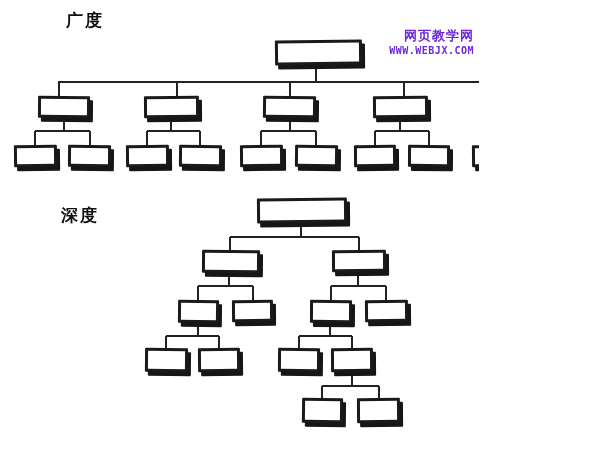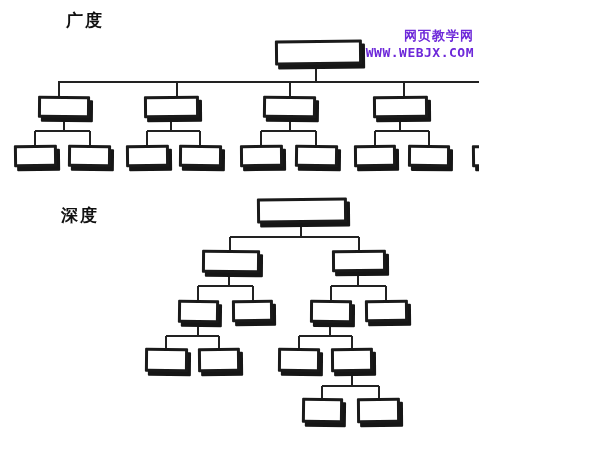--- a/index.html
+++ b/index.html
@@ -30,21 +30,21 @@
     line-height: 1.25;
     margin-top: 21px;
   }
   .wm-cn {
     font-size: 13px;
     font-weight: 700;
     font-family: "DejaVu Sans", "Liberation Sans", sans-serif;
     letter-spacing: 1px;
   }
   .wm-url {
-    font-size: 13px;
+    font-size: 10px;
     font-weight: 700;
     font-family: "DejaVu Sans Mono", "Liberation Mono", monospace;
     letter-spacing: 0.5px;
     text-transform: uppercase;
     margin-top: 1px;
   }
   .tree-layer { position: absolute; left: 0; top: 0; width: 600px; height: 453px; }
   .node-box {
     position: absolute;
     box-sizing: border-box;

